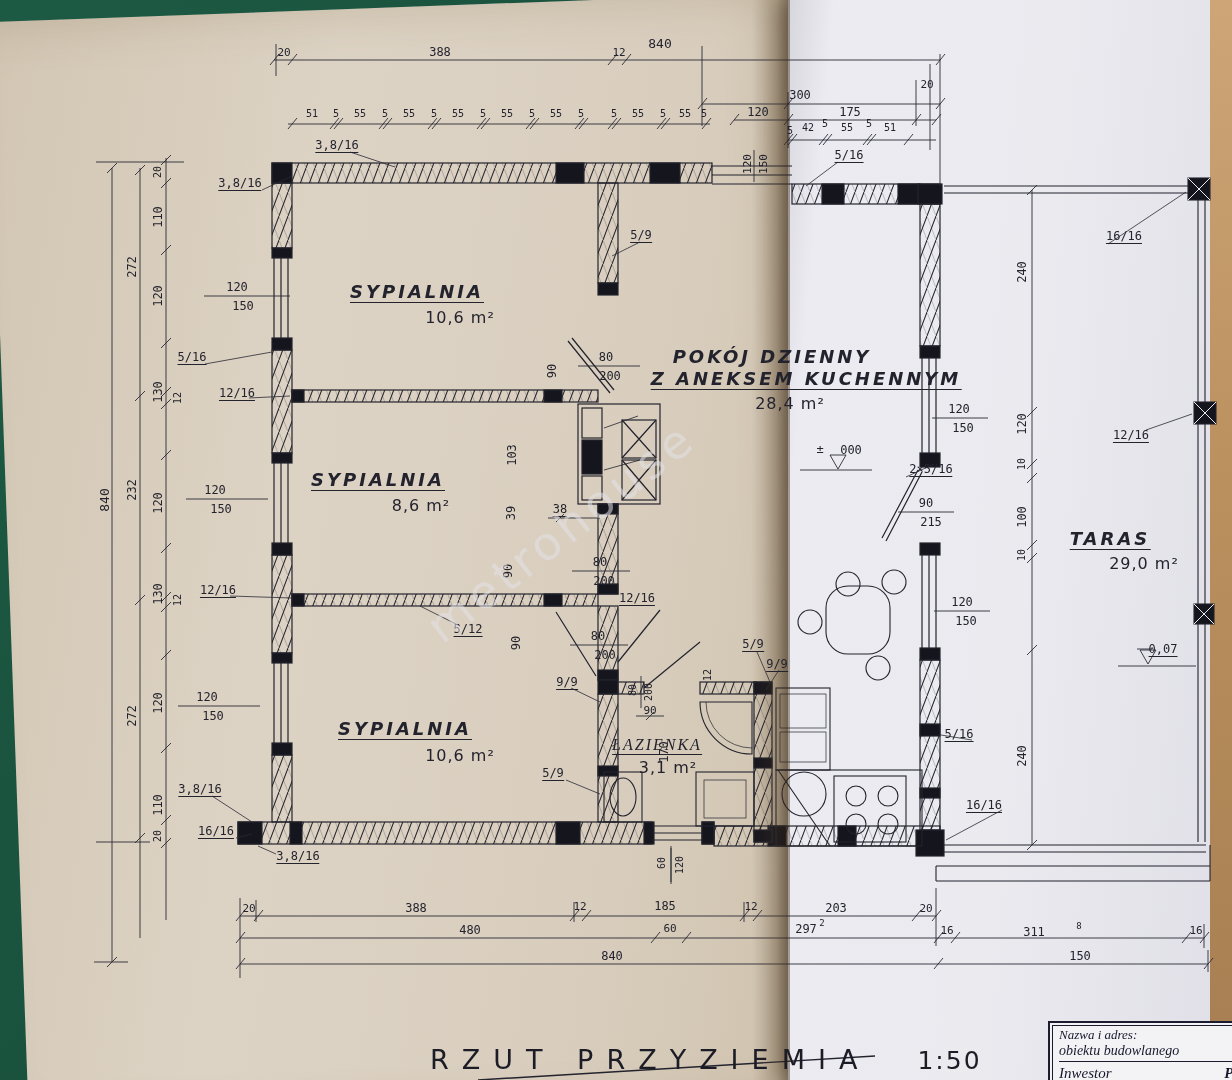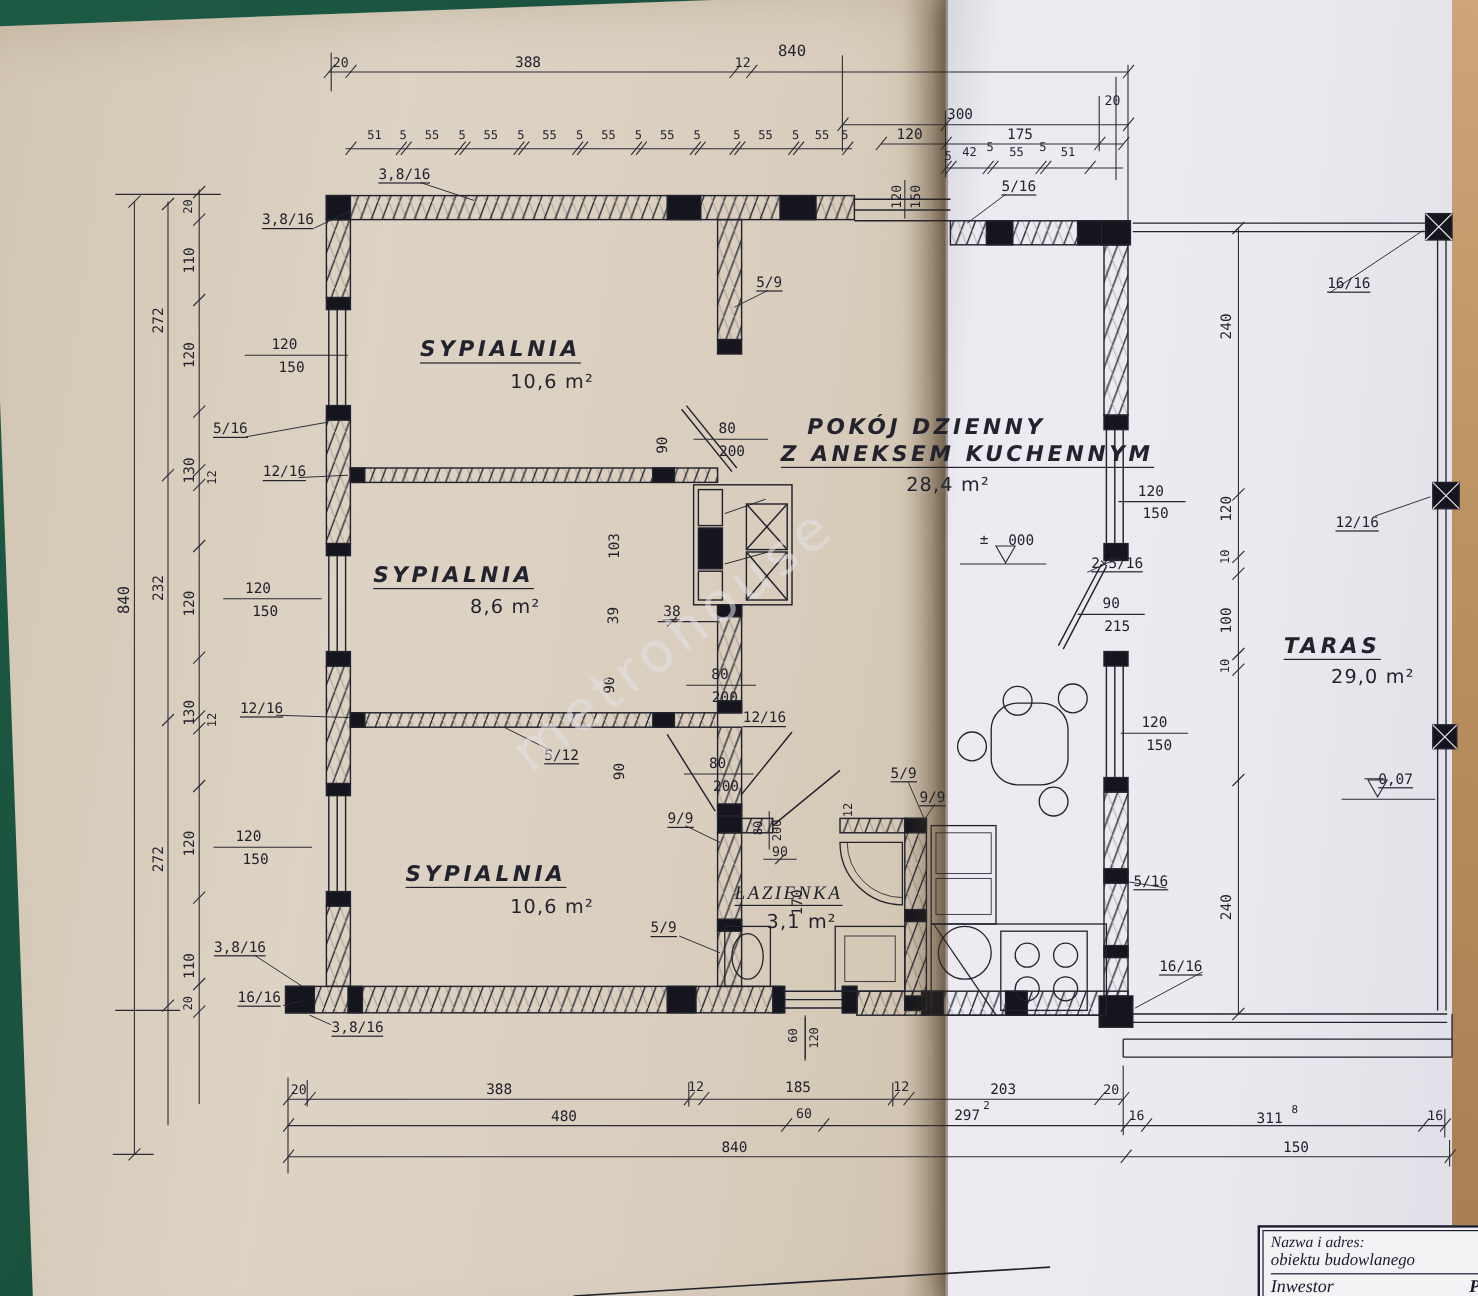--- a/index.html
+++ b/index.html
@@ -387,29 +387,33 @@
       <span class="lbl" style="left: 580px; top: 906px; font-size: 11px; transform: translate(-50%, -50%);">12</span>
       <span class="lbl" style="left: 665px; top: 906px; transform: translate(-50%, -50%);">185</span>
       <span class="lbl" style="left: 751px; top: 906px; font-size: 11px; transform: translate(-50%, -50%);">12</span>
       <span class="lbl" style="left: 836px; top: 908px; transform: translate(-50%, -50%);">203</span>
       <span class="lbl" style="left: 926px; top: 908px; font-size: 11px; transform: translate(-50%, -50%);">20</span>
       <span class="lbl" style="left: 470px; top: 930px; transform: translate(-50%, -50%);">480</span>
       <span class="lbl" style="left: 670px; top: 928px; font-size: 11px; transform: translate(-50%, -50%);">60</span>
       <span class="lbl" style="left: 806px; top: 929px; transform: translate(-50%, -50%);">297</span>
       <span class="lbl" style="left: 822px; top: 923px; font-size: 9px; transform: translate(-50%, -50%);">2</span>
       <span class="lbl" style="left: 947px; top: 930px; font-size: 11px; transform: translate(-50%, -50%);">16</span>
-      <span class="lbl" style="left: 1058px; top: 932px; transform: translate(-50%, -50%);">311</span>
+      <span class="lbl" style="left: 1034px; top: 932px; transform: translate(-50%, -50%);">311</span>
       <span class="lbl" style="left: 1079px; top: 926px; font-size: 9px; transform: translate(-50%, -50%);">8</span>
       <span class="lbl" style="left: 1196px; top: 930px; font-size: 11px; transform: translate(-50%, -50%);">16</span>
       <span class="lbl" style="left: 612px; top: 956px; transform: translate(-50%, -50%);">840</span>
       <span class="lbl" style="left: 1080px; top: 956px; transform: translate(-50%, -50%);">150</span>
     </div>
 
   <div class="watermark">metrohouse</div>
 
+  <div class="main-title">
+    <span class="t1">RZUT PRZYZIEMIA</span>
+    <span class="t2">1:50</span>
+  </div>
 
   <div class="tblock">
     <div class="inner">
       <div class="l1">Nazwa i adres:</div>
       <div class="l2">obiektu budowlanego</div>
       <div class="l3">
         <span>Inwestor</span>
         <span class="inv-val">Pa</span>
       </div>
     </div>

